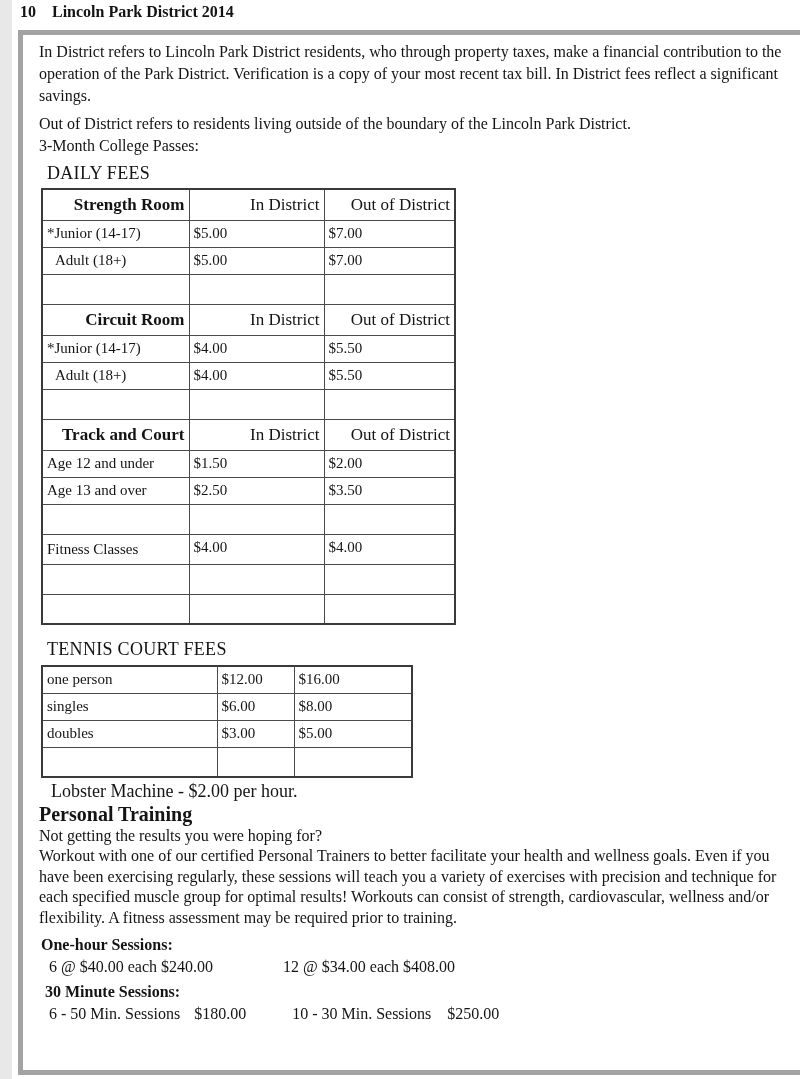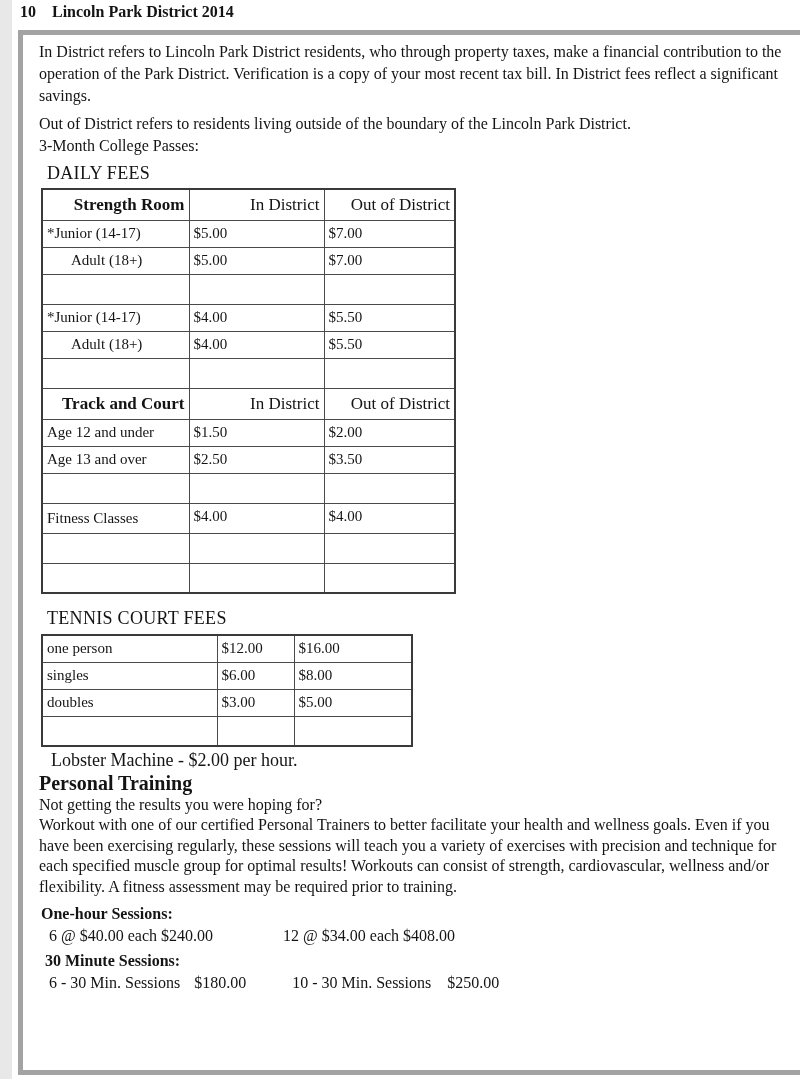--- a/index.html
+++ b/index.html
@@ -37,21 +37,21 @@
     font-size: 15px; padding: 0 4px;
     vertical-align: middle; overflow: hidden; white-space: nowrap;
   }
   tr.r-head td { height: 31px; font-size: 17px; }
   tr.r-data td { height: 27px; }
   tr.r-empty td { height: 30px; }
   tr.r-fitness td { height: 30px; }
   td.c-name { font-weight: bold; padding-left: 5px; text-align: right; }
   td.c-colhead { text-align: right; }
   td.c-label { padding-left: 5px; }
-  td.c-label.indent { padding-left: 28px; }
+  td.c-label.indent { padding-left: 12px; }
   td.c-val { text-align: left; }
   td.c-val.top { vertical-align: top; padding-top: 4px; }
   td.c-fitlabel { font-size: 17px; padding-left: 5px; }
   .lobster-note { font-size: 18px; margin: 3px 0 2px 12px; }
   .pt-heading { font-size: 20px; font-weight: bold; margin: 2px 0 0 0; line-height: 21px; }
   .pt-line { font-size: 16px; line-height: 21px; margin: 0; }
   .pt-body { font-size: 16px; line-height: 20.5px; margin: 0; }
   .sess-heading { font-size: 16px; font-weight: bold; line-height: 21px; margin: 6px 0 0 2px; }
   .sess-heading.thirty { margin: 4px 0 0 6px; }
   .sess-line { font-size: 16px; line-height: 21px; margin: 1px 0 0 10px; white-space: nowrap; }
@@ -101,20 +101,25 @@
         <td class="c-label indent">Adult (18+)</td>
         <td class="c-val">$5.00</td>
         <td class="c-val">$7.00</td>
       </tr>
       <tr class="r-empty">
             <td></td>
             <td></td>
             <td></td>
           </tr>
 
+      <tr class="r-head">
+        <td class="c-name">Circuit Room</td>
+        <td class="c-colhead">In District</td>
+        <td class="c-colhead">Out of District</td>
+      </tr>
       <tr class="r-data">
         <td class="c-label">*Junior (14-17)</td>
         <td class="c-val">$4.00</td>
         <td class="c-val">$5.50</td>
       </tr>
       <tr class="r-data">
         <td class="c-label indent">Adult (18+)</td>
         <td class="c-val">$4.00</td>
         <td class="c-val">$5.50</td>
       </tr>
@@ -201,17 +206,17 @@
     <p class="pt-line">Not getting the results you were hoping for?</p>
     <p class="pt-body">Workout with one of our certified Personal Trainers to better facilitate your health and wellness goals.  Even if you have been exercising regularly, these sessions will teach you a variety of exercises with precision and technique for each specified muscle group for optimal results!  Workouts can consist of strength, cardiovascular, wellness and/or flexibility.  A fitness assessment may be required prior to training.</p>
 
     <div class="sess-heading">One-hour Sessions:</div>
     <div class="sess-line">
       <span>6 @ $40.00 each $240.00</span><span class="gap-wide">12 @ $34.00 each $408.00</span>
     </div>
 
     <div class="sess-heading thirty">30 Minute Sessions:</div>
     <div class="sess-line">
-      <span>6 - 30 Min. Sessions</span><span class="gap-price">$180.00</span><span class="gap-next">10 - 30 Min. Sessions</span><span class="gap-price2">$250.00</span>
+      <span>6 - 50 Min. Sessions</span><span class="gap-price">$180.00</span><span class="gap-next">10 - 30 Min. Sessions</span><span class="gap-price2">$250.00</span>
     </div>
 
   </div>
 </div>
 
 </body></html>

